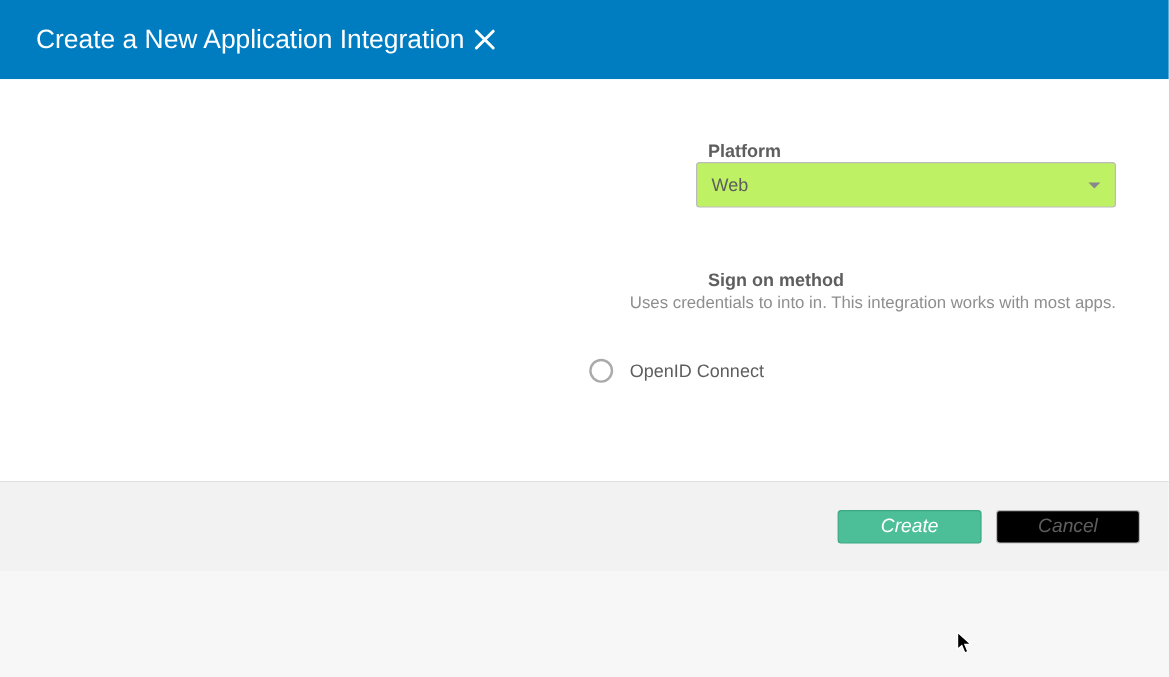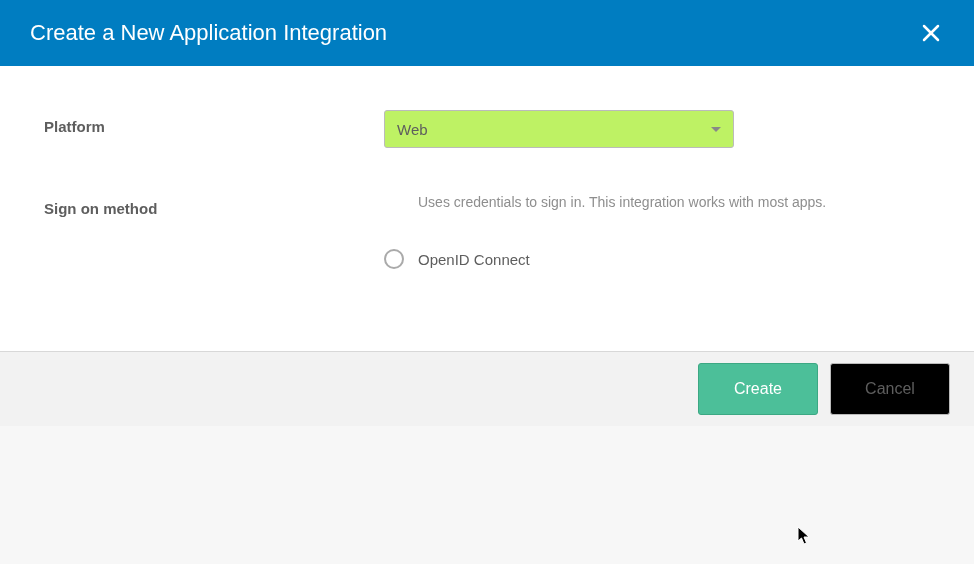--- a/index.html
+++ b/index.html
@@ -13,42 +13,42 @@
   .modal {
     width: 974px;
     background: #fff;
   }
   .modal-header {
     background: #007dc1;
     color: #fff;
     height: 66px;
     display: flex;
     align-items: center;
-    justify-content: space-between;
     padding: 0 26px 0 30px;
   }
   .modal-header h1 {
     font-size: 22px;
     font-weight: 300;
   }
   .close-x {
     width: 34px; height: 34px;
     display: flex; align-items: center; justify-content: center;
     cursor: pointer;
   }
   .close-x svg { width: 18px; height: 18px; }
   .modal-body {
     padding: 44px 44px 70px 44px;
     background: #fff;
     border-bottom: 1px solid #d8d8d8;
   }
   .form-row {
     display: flex;
-    align-items: flex-start;
+    align-items: flex-end;
     margin-bottom: 44px;
+    flex-direction: column;
   }
   .form-row:last-child { margin-bottom: 0; }
   .label-col {
     width: 340px;
     flex-shrink: 0;
     padding-top: 8px;
     font-size: 15px;
     font-weight: 600;
     color: #5e5e5e;
   }
@@ -118,29 +118,30 @@
     background: #f2f2f2;
     height: 74px;
     display: flex;
     align-items: center;
     justify-content: flex-end;
     padding: 0 24px;
     gap: 12px;
   }
   .btn {
     min-width: 120px;
-    height: 52px;
+    height: 28px;
     border-radius: 3px;
     font-size: 16px;
     display: inline-flex;
     align-items: center;
     justify-content: center;
     cursor: pointer;
     border: 1px solid transparent;
     padding: 0 22px;
+    font-style: italic;
   }
   .btn-primary {
     background: #4cbf99;
     border-color: #3ca883;
     color: #fff;
   }
   .btn-secondary {
     background: #000000;
     border-color: #bbb;
     color: #5e5e5e;
@@ -179,21 +180,21 @@
           <span class="caret"></span>
         </div>
       </div>
     </div>
 
     <div class="form-row">
       <div class="label-col">Sign on method</div>
       <div class="input-col">
 
         <div class="radio-option">
-          <div class="radio-desc">Uses credentials to sign in. This integration works with most apps.</div>
+          <div class="radio-desc">Uses credentials to into in. This integration works with most apps.</div>
         </div>
 
 
         <div class="radio-option">
           <div class="radio-head">
             <span class="radio-circle"></span>
             <span class="radio-label">OpenID Connect</span>
           </div>
         </div>
 

